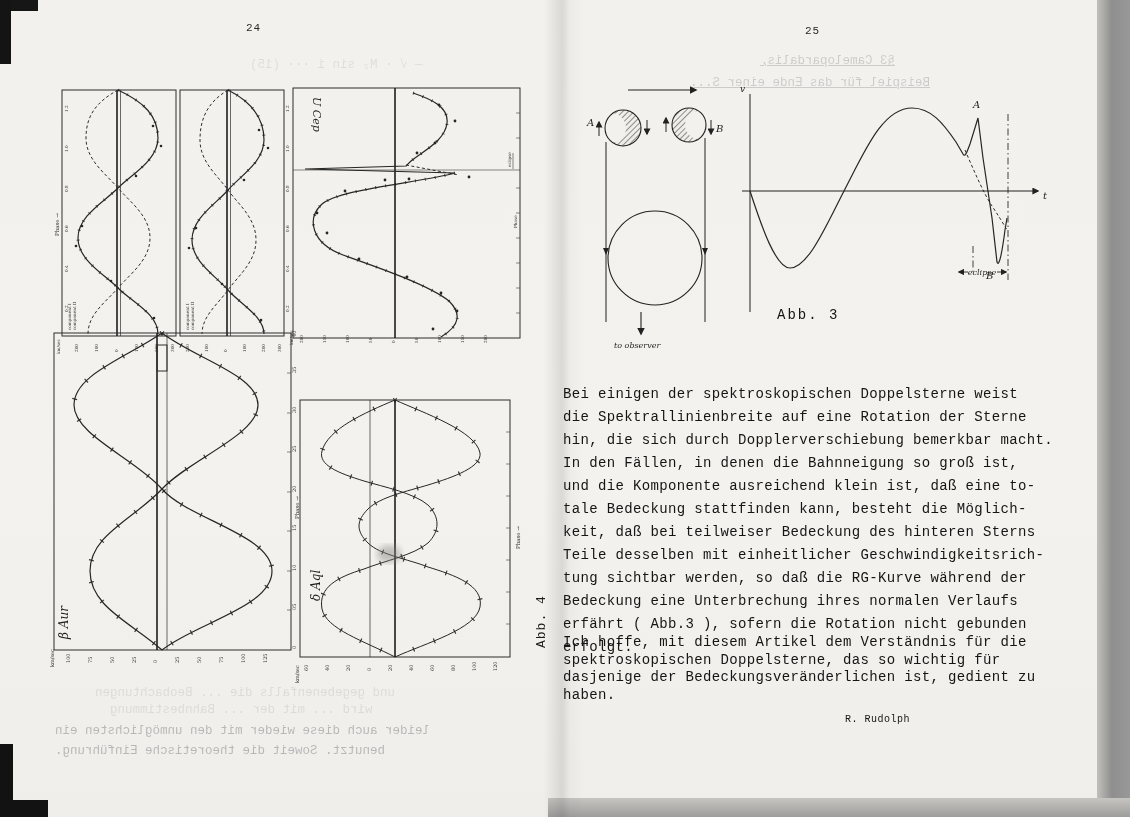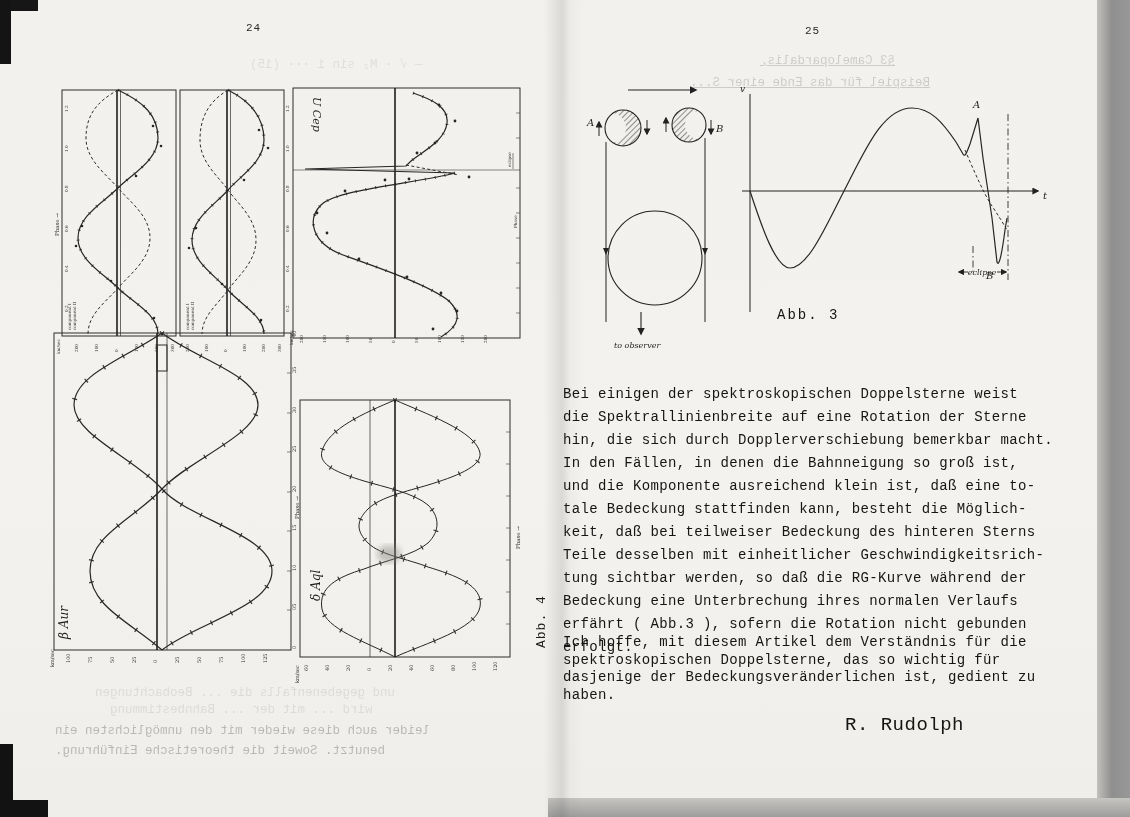--- a/index.html
+++ b/index.html
@@ -3,21 +3,21 @@
 <meta charset="utf-8">
 <style>
   html,body{margin:0;padding:0;background:#777;}
   #scan{position:relative;width:1130px;height:817px;overflow:hidden;
         background:linear-gradient(180deg,#f2f1ed 0%,#f3f2ee 60%,#efeeea 100%);
         font-family:"Liberation Mono",monospace;color:#1c1c1c;}
   .abs{position:absolute;}
   .pagenum{font-size:11px;color:#2a2a2a;letter-spacing:1px;}
   .para{font-size:14px;line-height:23px;letter-spacing:.35px;white-space:pre-line;color:#151515;}
   .para2{line-height:17.5px;}
-  .sig{font-size:19px;letter-spacing:.5px;color:#151515;text-align:center;}
+  .sig{font-size:10px;letter-spacing:.5px;color:#151515;text-align:center;}
   .bleed{transform:scaleX(-1);filter:blur(.6px);color:#3a3a46;font-size:12.5px;
          font-family:"Liberation Mono",monospace;white-space:nowrap;}
   .bleed.u{text-decoration:underline;}
   .rot-label{transform:rotate(-90deg);transform-origin:top left;font-size:13px;letter-spacing:1px;color:#1d1d1d;}
   
   svg{overflow:visible;}
   .frame{fill:none;stroke:#2c2c2c;stroke-width:1;}
   .curve{fill:none;stroke:#262626;stroke-width:1.2;}
   .curveT{fill:none;stroke:#262626;stroke-width:1;}
   .dash{fill:none;stroke:#2c2c2c;stroke-width:1;stroke-dasharray:3 2.4;}

